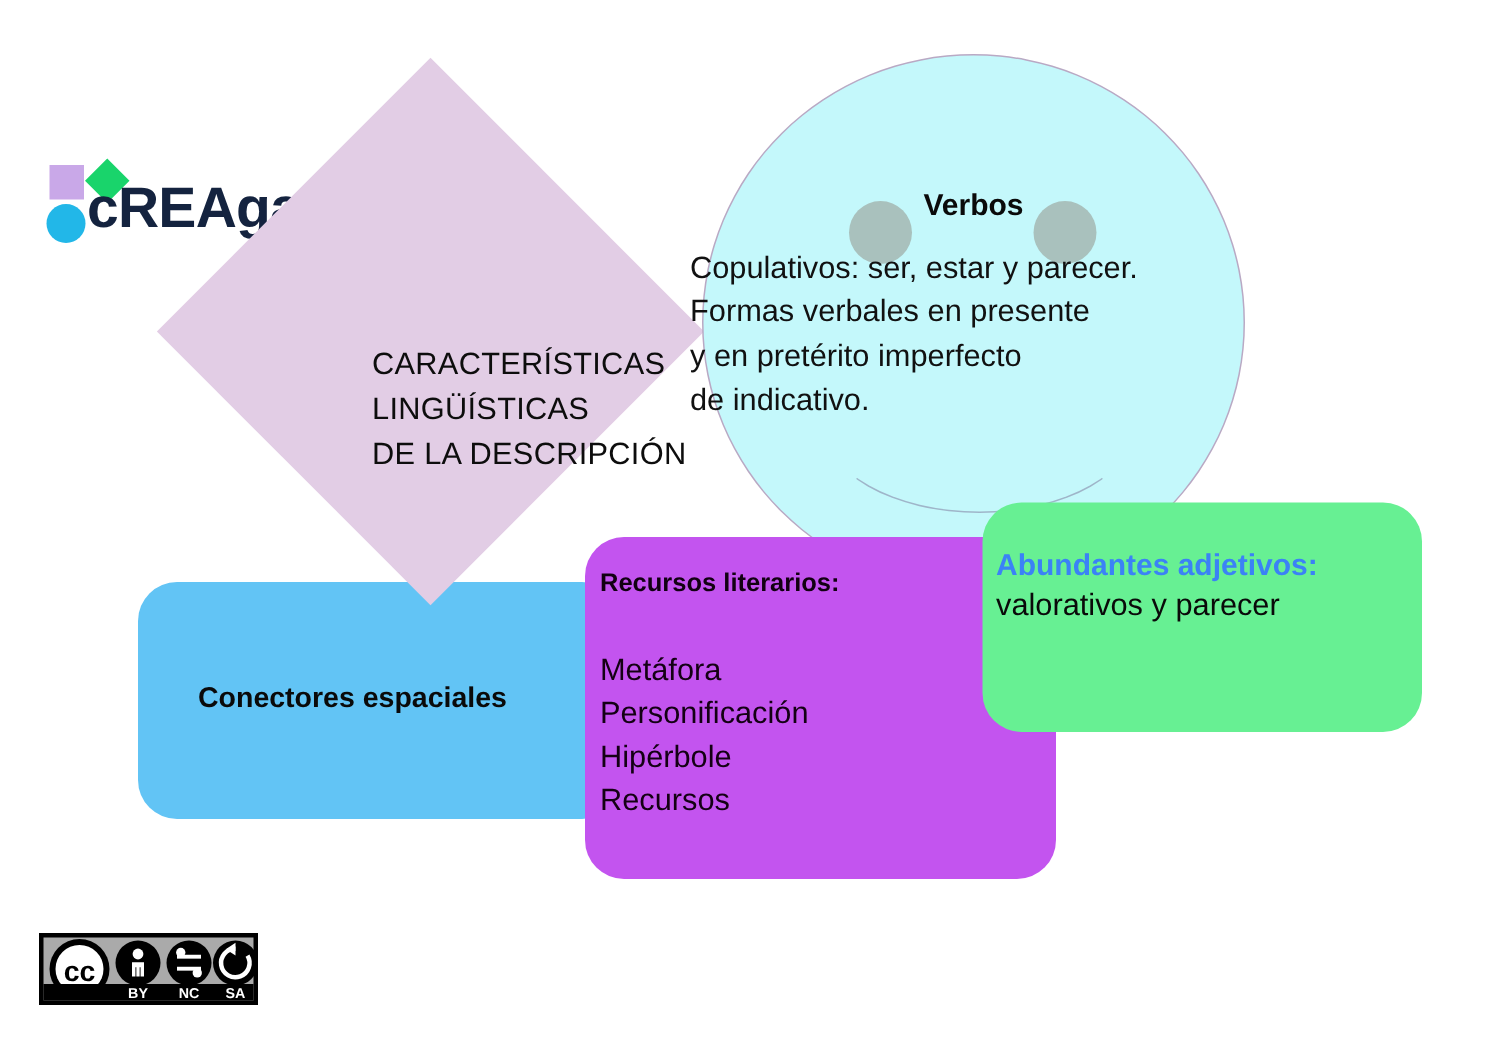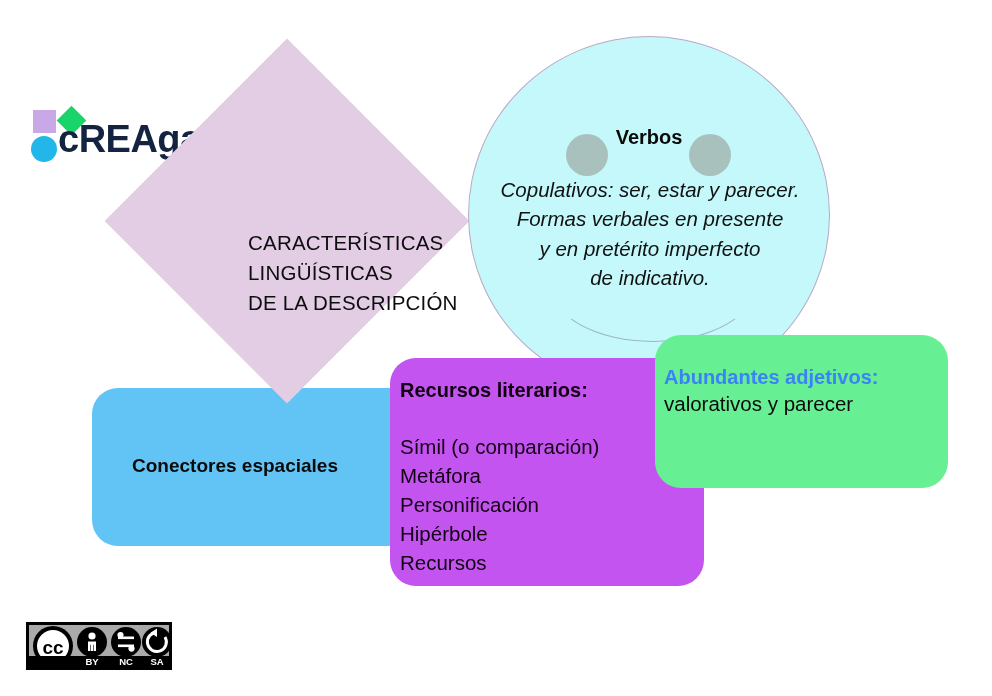--- a/index.html
+++ b/index.html
@@ -151,29 +151,27 @@
     width: 362px;
     text-align: center;
     font-size: 20px;
     font-weight: 700;
     color: #0a0a0a;
     z-index: 6;
   }
   #circle-body {
     position: absolute;
     left: 460px;
-    top: 175px;
+    top: 164px;
     width: 380px;
-    text-align: center;
     font-size: 20.5px;
     line-height: 1.43;
     color: #111111;
     z-index: 6;
     white-space: pre-line;
-    font-style: italic;
   }
 
   
   #blue-box {
     position: absolute;
     left: 92px;
     top: 388px;
     width: 322px;
     height: 158px;
     background: #62c4f5;
@@ -200,21 +198,21 @@
     width: 314px;
     height: 228px;
     background: #c354ef;
     border-radius: 26px;
     z-index: 6;
   }
   #purple-title {
     position: absolute;
     left: 400px;
     top: 379px;
-    font-size: 20px;
+    font-size: 17px;
     font-weight: 700;
     color: #120012;
     z-index: 7;
   }
   #purple-list {
     position: absolute;
     left: 400px;
     top: 432px;
     width: 290px;
     font-size: 20.5px;
@@ -297,21 +295,20 @@
   <div id="smile"></div>
   <div id="circle-title">Verbos</div>
   <div id="circle-body">Copulativos: ser, estar y parecer.
 Formas verbales en presente
 y en pretérito imperfecto
 de indicativo.</div>
 
   <div id="purple-box"></div>
   <div id="purple-title">Recursos literarios:</div>
   <div id="purple-list">
-    <div>Símil (o comparación)</div>
     <div>Metáfora</div>
     <div>Personificación</div>
     <div>Hipérbole</div>
     <div>Recursos</div>
   </div>
 
   <div id="green-box"></div>
   <div id="green-title">Abundantes adjetivos:</div>
   <div id="green-sub">valorativos y parecer</div>
 

